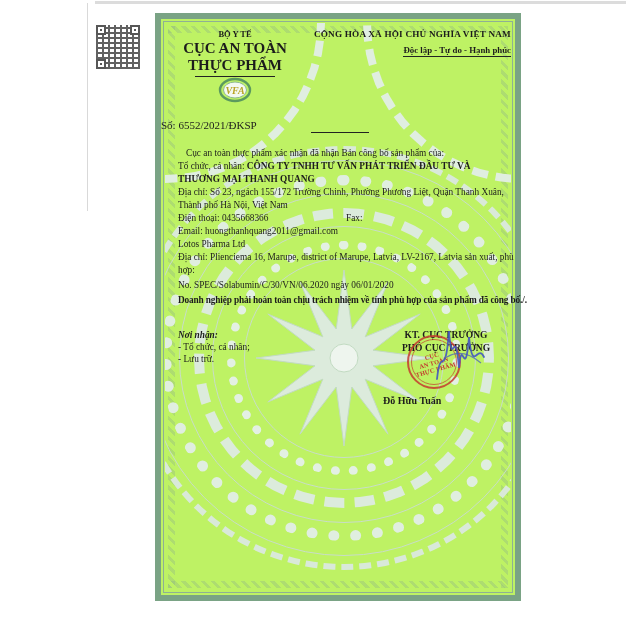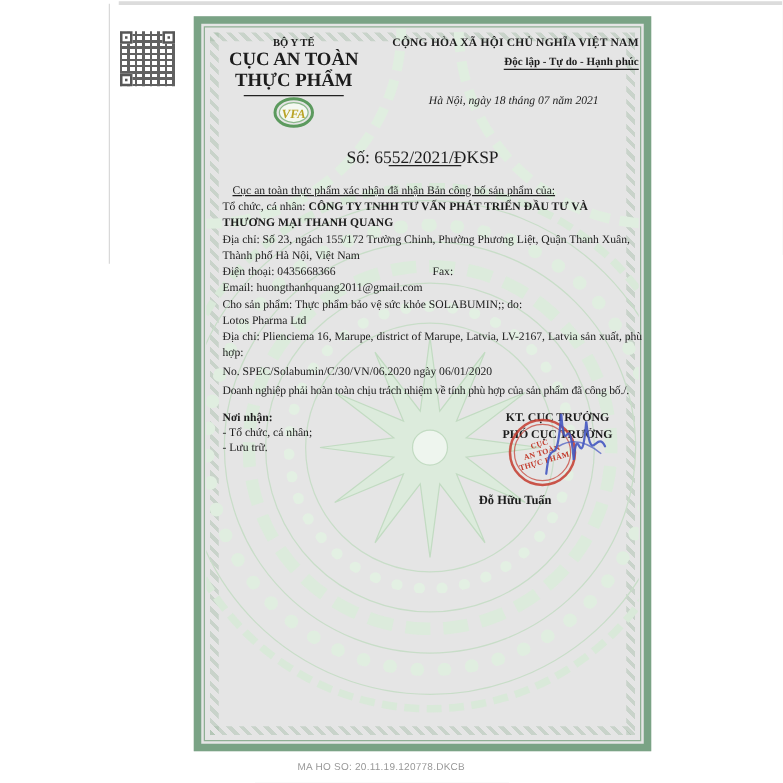--- a/index.html
+++ b/index.html
@@ -11,21 +11,21 @@
   
   .qr{position:absolute;left:96px;top:25px;width:44px;height:44px;background:
       repeating-linear-gradient(90deg,#3a3a3a 0 2px,transparent 2px 6px),
       repeating-linear-gradient(0deg,#3a3a3a 0 2px,#fff 2px 5px);opacity:.8;}
   .qr .finder{position:absolute;width:10px;height:10px;border:2px solid #2e2e2e;background:#fff;box-sizing:border-box;}
   .qr .finder::after{content:"";position:absolute;left:2px;top:2px;width:2px;height:2px;background:#2e2e2e;}
   .qr .f1{left:0;top:0}.qr .f2{right:0;top:0}.qr .f3{left:0;bottom:0}
 
   
   .cert{position:absolute;left:155px;top:13px;width:366px;height:588px;box-sizing:border-box;
-        border:6px solid #7aa385;background:#e5e5e5;}
+        border:6px solid #7aa385;background:#bef264;}
   .cert-line{position:absolute;inset:2px;border:1px solid #8fb094;pointer-events:none;z-index:3;}
   .pattern{position:absolute;inset:4px;overflow:hidden;z-index:0;}
   .ring{position:absolute;border-radius:50%;box-sizing:border-box;}
   .zig{position:absolute;background:repeating-linear-gradient(45deg,rgba(135,170,140,.30) 0 3px,transparent 3px 7px);}
   .zig.t{left:3px;right:3px;top:3px;height:7px;}
   .zig.b{left:3px;right:3px;bottom:3px;height:7px;}
   .zig.l{left:3px;top:3px;bottom:3px;width:7px;}
   .zig.r{right:3px;top:3px;bottom:3px;width:7px;}
 
   .cert .abs{position:absolute;z-index:4;}
@@ -37,36 +37,36 @@
   .hline{height:1px;background:#222;margin:2px auto 0;}
   .vfa{display:block;margin:-1px auto 0;}
   .national{left:150px;top:10px;width:200px;text-align:right;}
   .national .l1{font-size:9.2px;font-weight:bold;letter-spacing:.2px;}
   .national .l2{font-size:8.8px;font-weight:bold;display:inline-block;border-bottom:1px solid #222;
                 padding-bottom:1px;margin-top:2px;}
   .dateline{left:150px;top:57px;width:200px;text-align:center;font-style:italic;font-size:9.3px;}
 
   .title{left:0;right:0;top:84px;text-align:center;font-size:12.3px;font-weight:bold;
          letter-spacing:.2px;word-spacing:1px;}
-  .cert-no{left:0;right:0;top:100px;text-align:center;font-size:14px;}
+  .cert-no{left:0;right:0;top:100px;font-size:11px;}
   .no-underline{left:150px;top:113px;width:58px;height:1px;background:#222;}
 
   
   .body{left:17px;top:128px;width:336px;font-size:9.3px;line-height:13px;}
   .body p{margin:0;}
-  .indent{text-indent:8px;text-decoration:underline;}
+  .indent{text-indent:8px;}
   .phone-row{position:relative;font-family:Liberation Serif, serif;}
   .fax{position:absolute;left:168px;top:0;}
-  .tight{letter-spacing:-.15px;white-space:nowrap;}
+  .tight{letter-spacing:-.15px;white-space:nowrap;font-weight:bold;}
   .gap{margin-top:2px !important;}
   b.org{font-weight:bold;}
 
   
   .recipients{left:17px;top:310px;font-size:9.3px;line-height:12px;}
-  .recipients .lbl{font-weight:bold;}
+  .recipients .lbl{font-weight:bold;font-style:italic;}
   .titles{left:220px;top:310px;width:130px;text-align:center;font-weight:bold;font-size:9.5px;line-height:13px;}
   .stamp{left:246px;top:316px;width:54px;height:54px;border:2px solid rgba(196,59,46,.85);
          border-radius:50%;box-sizing:border-box;z-index:5;}
   .stamp .inner{position:absolute;inset:2px;border:1px solid rgba(196,59,46,.7);border-radius:50%;
          display:flex;align-items:center;justify-content:center;}
   .stamp .txt{transform:rotate(-16deg);text-align:center;font-size:6.3px;line-height:7px;
          font-weight:bold;color:#c23a2c;letter-spacing:.2px;}
   .sig{left:268px;top:294px;z-index:6;}
   .signer{left:222px;top:376px;width:126px;text-align:left;font-weight:bold;font-size:10px;}
 
@@ -122,32 +122,30 @@
         <ellipse cx="17" cy="14" rx="15" ry="11" fill="none" stroke="#5c9a5e" stroke-width="2.4"></ellipse>
         <ellipse cx="17" cy="14" rx="11.5" ry="8" fill="#f4f9f1" stroke="#8db98c" stroke-width="1"></ellipse>
         <text x="17" y="18" text-anchor="middle" font-family="Liberation Serif,serif" font-style="italic" font-weight="bold" font-size="10" fill="#b9a427">VFA</text>
       </svg>
     </div>
 
     <div class="abs national">
       <div class="l1">CỘNG HÒA XÃ HỘI CHỦ NGHĨA VIỆT NAM</div>
       <div class="l2">Độc lập - Tự do - Hạnh phúc</div>
     </div>
-    <div class="abs dateline">Hà Nội, ngày 18 tháng 07 năm 2021</div>
 
     <div class="abs cert-no">Số: 6552/2021/ĐKSP</div>
     <div class="abs no-underline"></div>
 
     <div class="abs body">
       <p class="indent">Cục an toàn thực phẩm xác nhận đã nhận Bản công bố sản phẩm của:</p>
       <p><span>Tổ chức, cá nhân: </span><b class="org">CÔNG TY TNHH TƯ VẤN PHÁT TRIỂN ĐẦU TƯ VÀ THƯƠNG MẠI THANH QUANG</b></p>
       <p>Địa chỉ: Số 23, ngách 155/172 Trường Chinh, Phường Phương Liệt, Quận Thanh Xuân, Thành phố Hà Nội, Việt Nam</p>
       <p class="phone-row"><span>Điện thoại: 0435668366</span><span class="fax">Fax:</span></p>
       <p>Email: huongthanhquang2011@gmail.com</p>
-      <p>Cho sản phẩm: Thực phẩm bảo vệ sức khỏe SOLABUMIN;; do:</p>
       <p>Lotos Pharma Ltd</p>
       <p>Địa chỉ: Plienciema 16, Marupe, district of Marupe, Latvia, LV-2167, Latvia sản xuất, phù hợp:</p>
       <p class="gap">No. SPEC/Solabumin/C/30/VN/06.2020 ngày 06/01/2020</p>
       <p class="gap tight">Doanh nghiệp phải hoàn toàn chịu trách nhiệm về tính phù hợp của sản phẩm đã công bố./.</p>
     </div>
 
     <div class="abs recipients">
       <div class="lbl">Nơi nhận:</div>
       <div>- Tổ chức, cá nhân;</div>
       <div>- Lưu trữ.</div>
@@ -170,15 +168,14 @@
 
     <svg class="abs sig" width="62" height="82" viewBox="0 0 62 82">
       <path d="M8 66 C12 30 16 70 20 18 C23 60 26 8 30 55 C33 20 36 72 40 24 C44 62 48 30 55 44" fill="none" stroke="#4356c0" stroke-width="1.8" stroke-linecap="round" opacity="0.9"></path>
       <path d="M18 44 C28 38 40 40 52 50" fill="none" stroke="#4356c0" stroke-width="1.2" opacity="0.7"></path>
     </svg>
 
     <div class="abs signer">Đỗ Hữu Tuấn</div>
 
   </div>
 
-  <div class="file-code">MA HO SO: 20.11.19.120778.DKCB</div>
 
 </div>
 
 </body></html>

